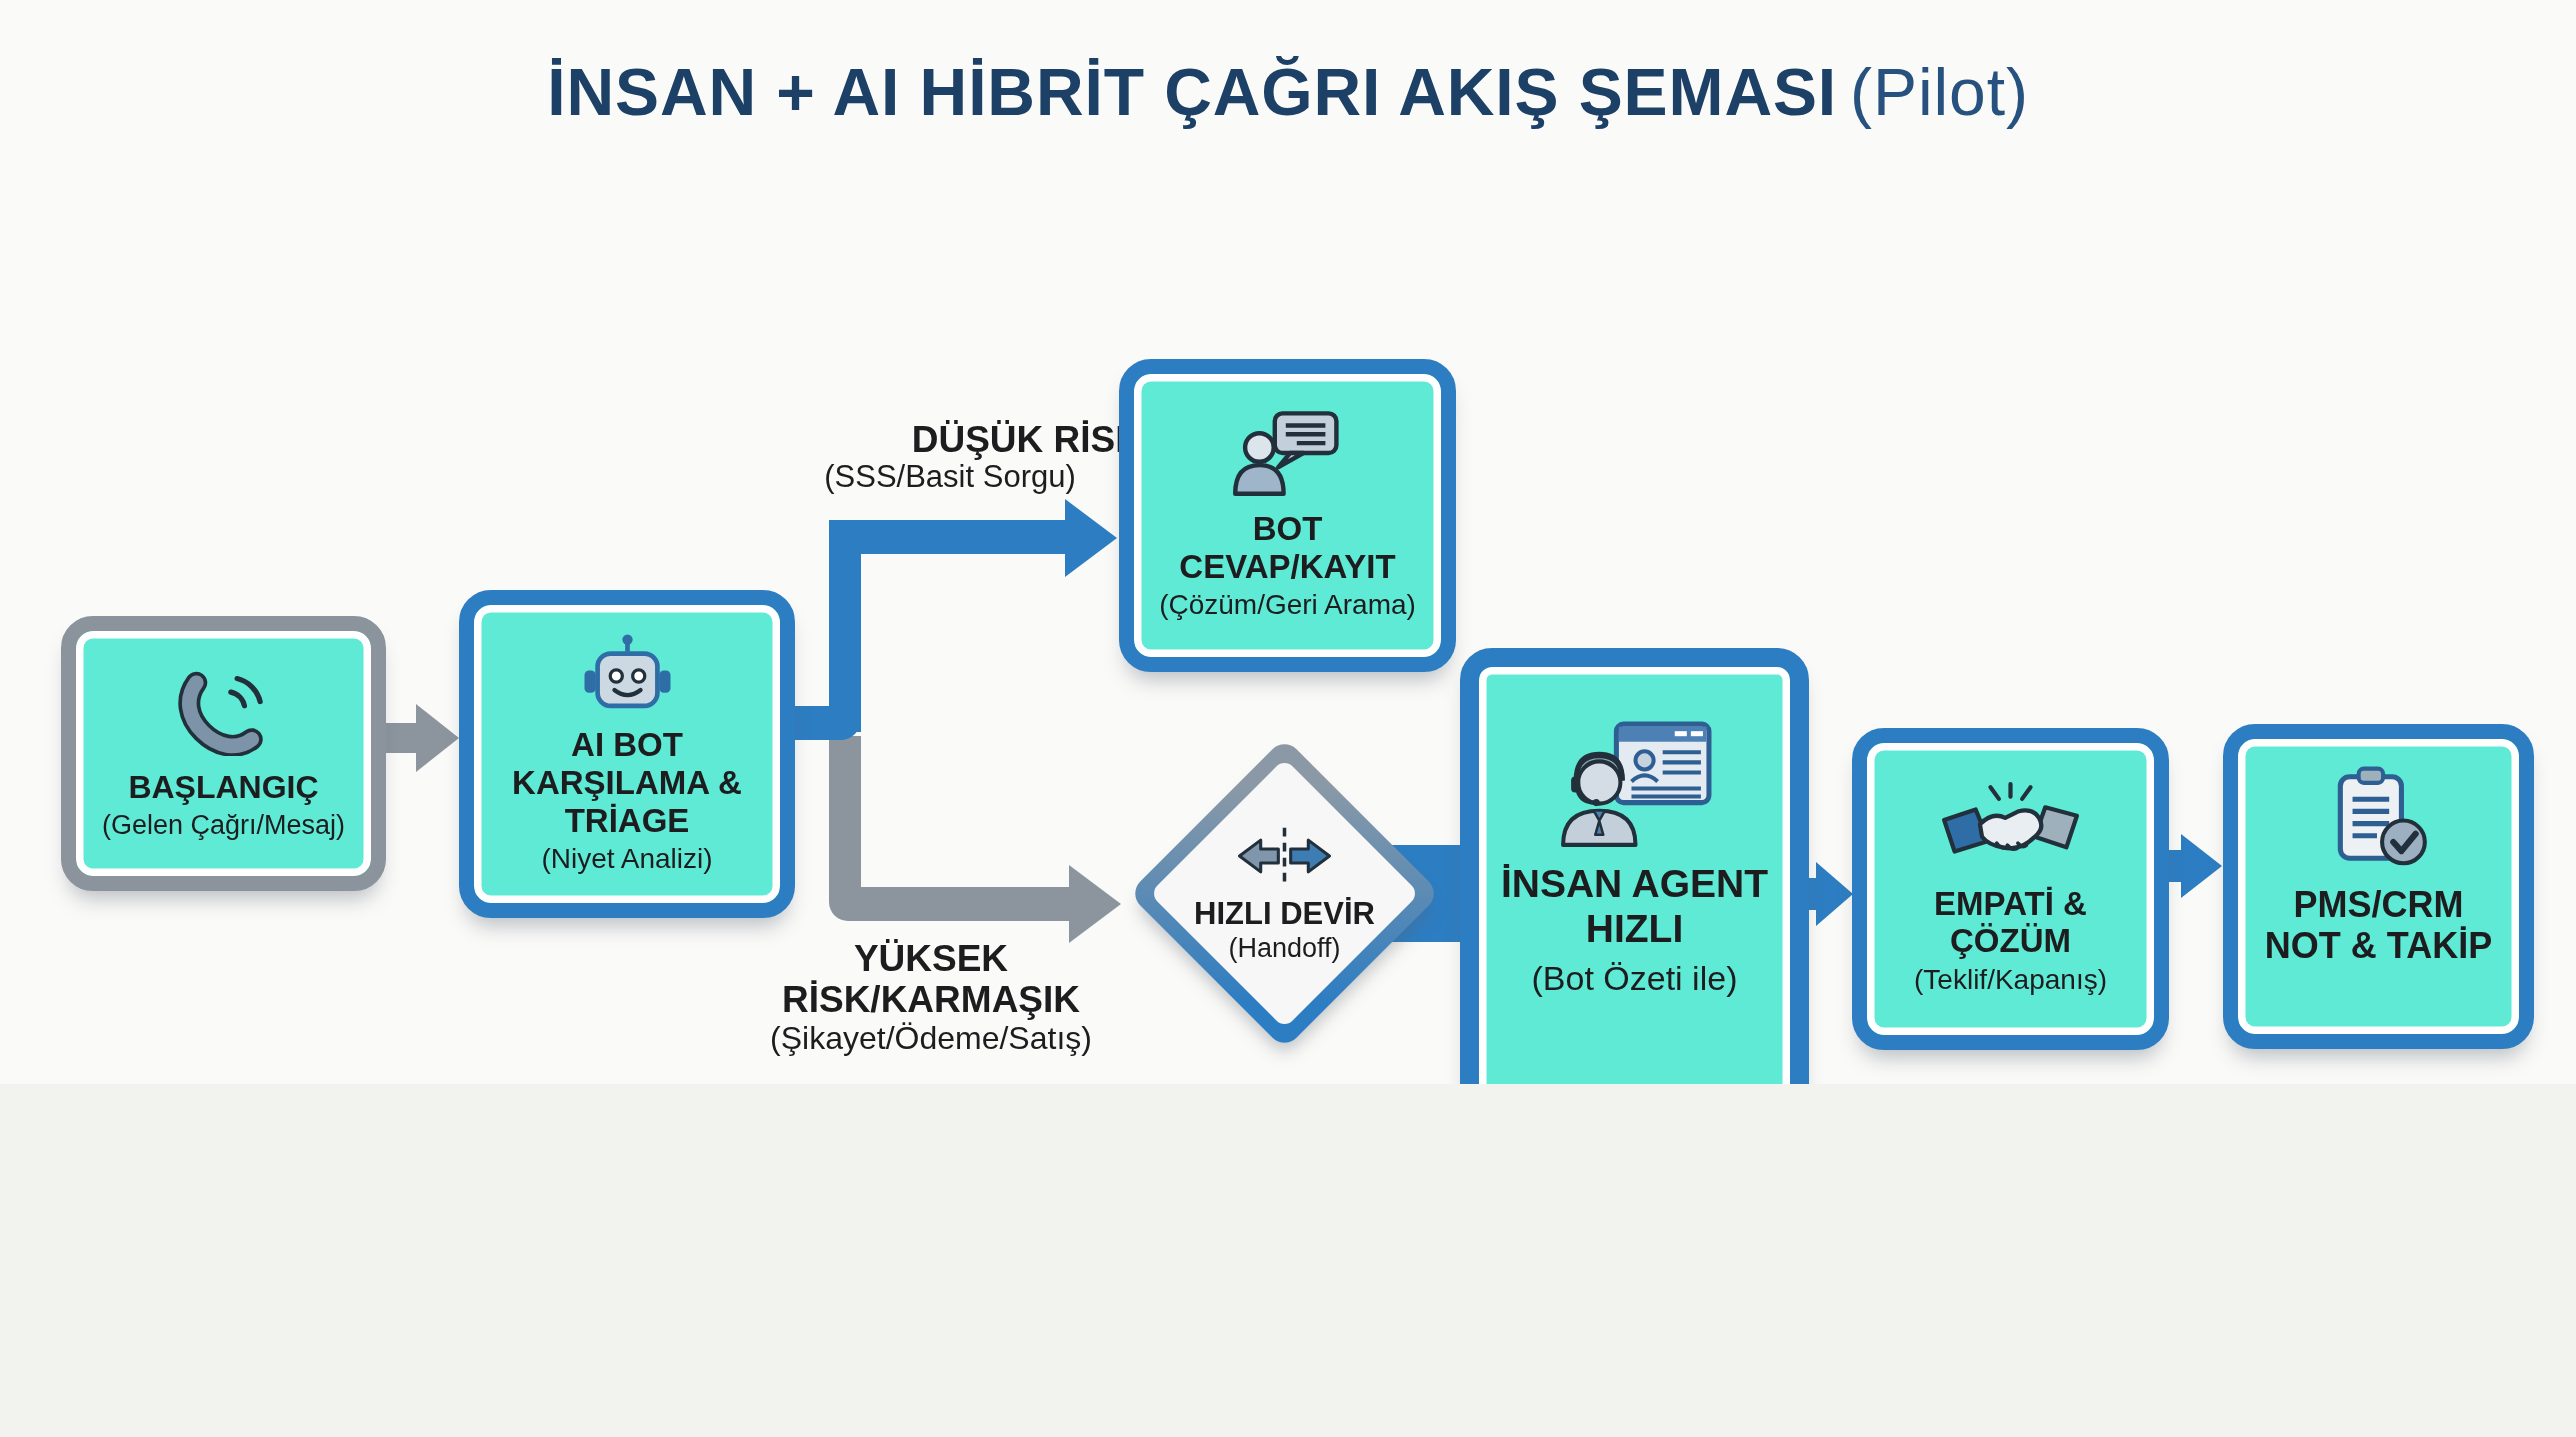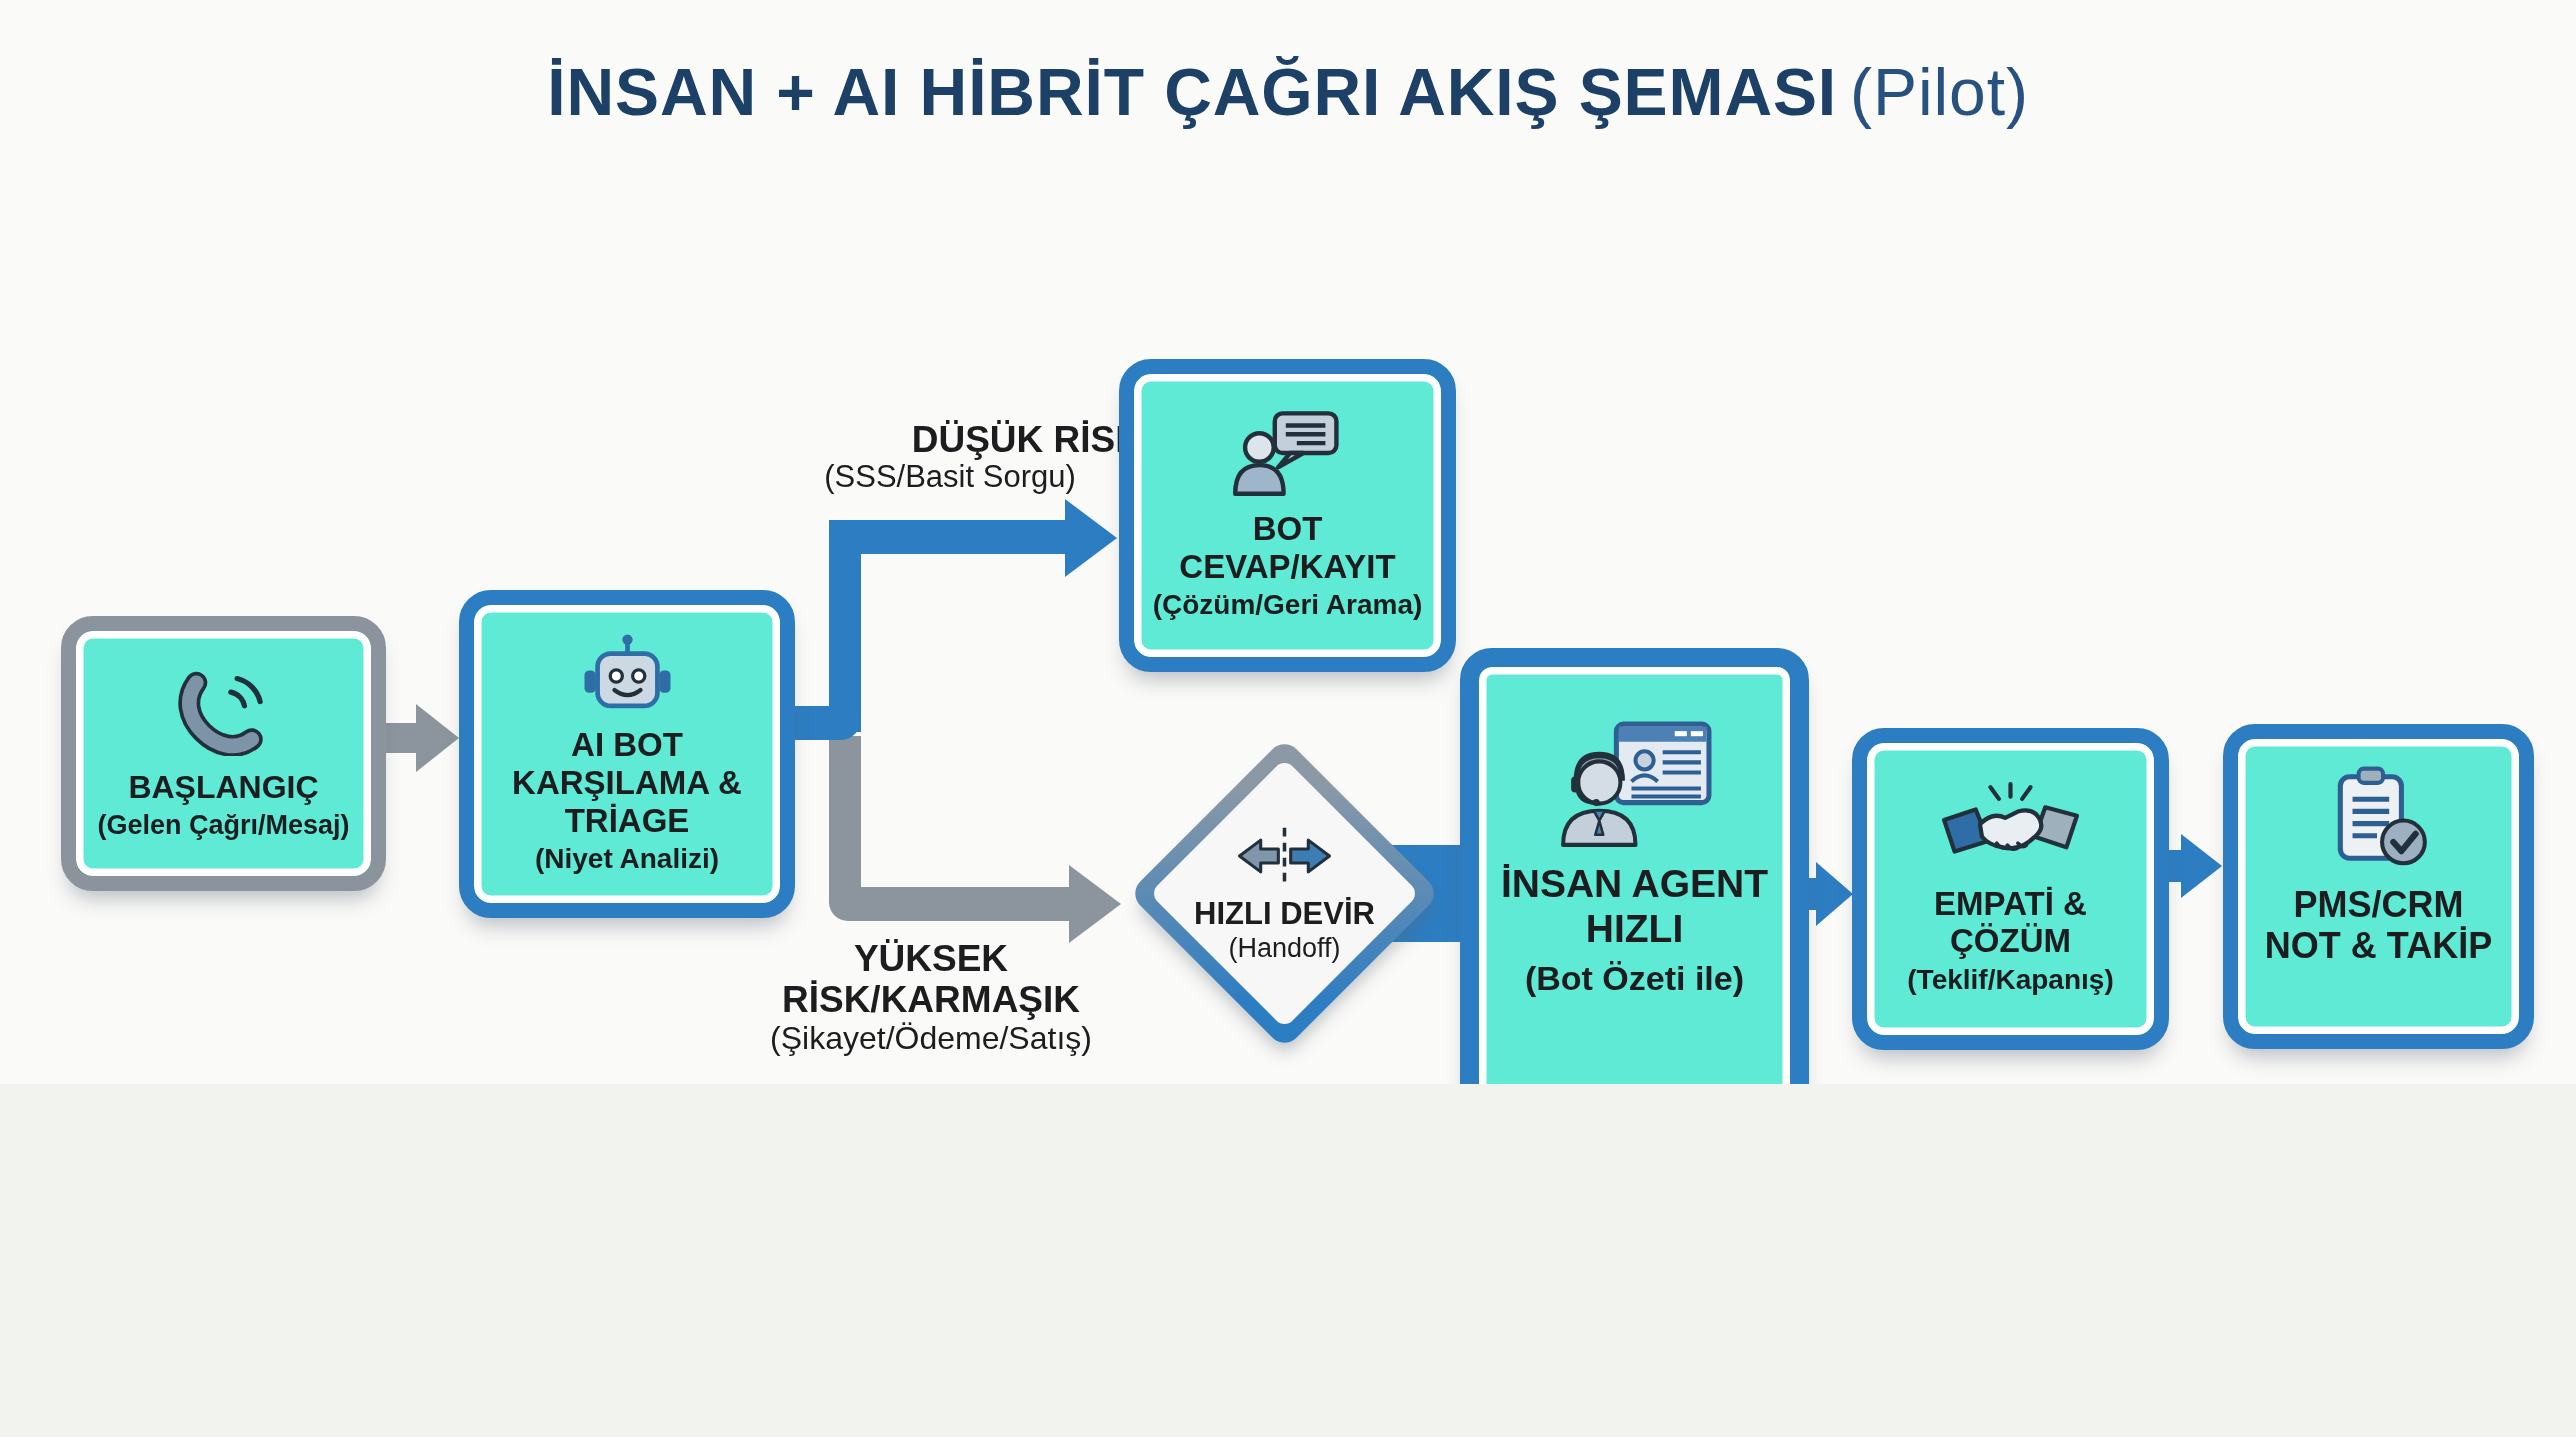--- a/index.html
+++ b/index.html
@@ -21,21 +21,21 @@
   
   .node{
     position:absolute;border-radius:32px;background:#5eead4;
     box-shadow:0 15px 20.6px -7.5px rgba(90,100,112,.38), inset 0 0 0 7.5px #ffffff;
     display:flex;flex-direction:column;align-items:center;justify-content:center;
     text-align:center;
   }
   .node.blue{border:15px solid #2d7dc2;}
   .node.gray{border:15px solid #8b949c;}
   .node .label{font-weight:700;line-height:1.14;}
-  .node .sublabel{font-weight:700;line-height:1.15;margin-top:3.7px;}
+  .node .sublabel{font-weight:400;line-height:1.15;margin-top:3.7px;}
   .node .icon{margin-bottom:13px;line-height:0;}
 
   #node-start{left:61px;top:616px;width:295px;height:245px;}
   #node-start .label{font-size:32px;}
   #node-start .sublabel{font-size:27px;}
 
   #node-aibot{left:459px;top:590px;width:306px;height:298px;}
   #node-aibot .label{font-size:33px;}
   #node-aibot .sublabel{font-size:28px;}
   #node-aibot .icon{margin-bottom:7.5px;}

